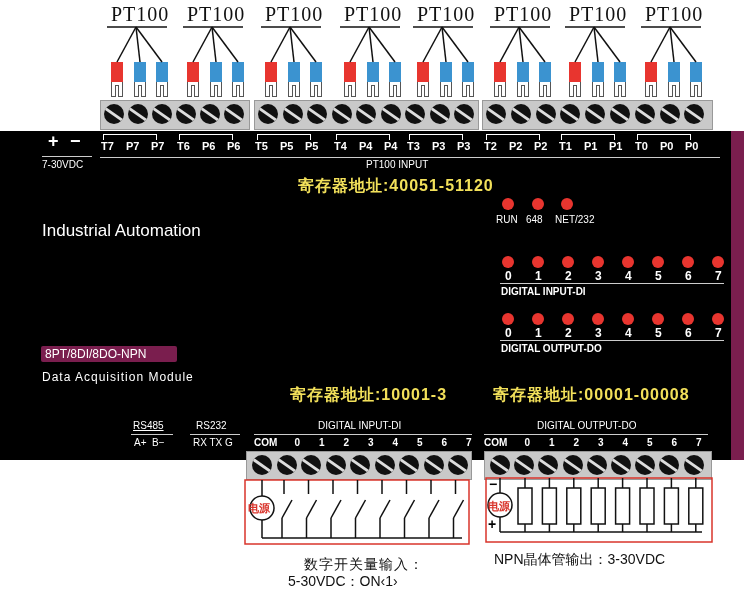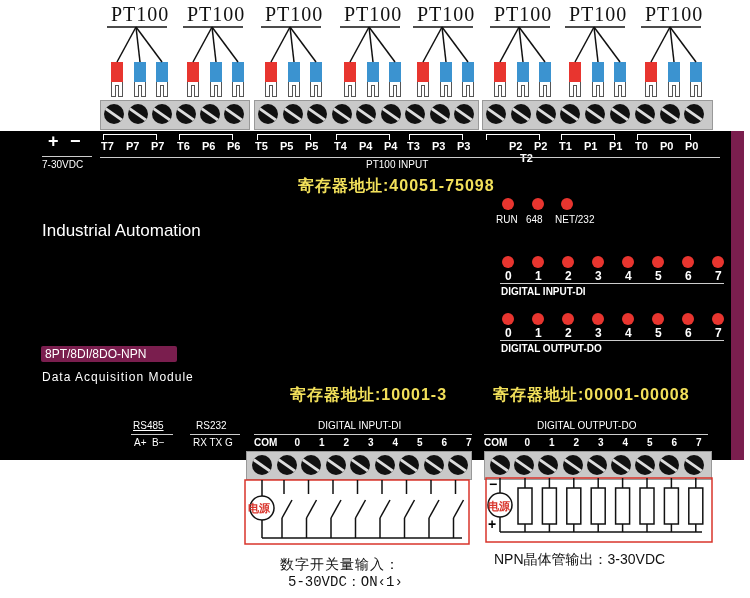--- a/index.html
+++ b/index.html
@@ -184,37 +184,37 @@
     <span class="abs white small" style="left: 305px; top: 140px; font-size: 11px;">P5</span>
     <div style="position: absolute; left: 257px; top: 134px; width: 52px; height: 5px; border-top: 1px solid rgb(255, 255, 255); border-left: 1px solid rgb(255, 255, 255); border-right: 1px solid rgb(255, 255, 255);"></div>
     <span class="abs white small" style="left: 334px; top: 140px; font-size: 11px;">T4</span>
     <span class="abs white small" style="left: 359px; top: 140px; font-size: 11px;">P4</span>
     <span class="abs white small" style="left: 384px; top: 140px; font-size: 11px;">P4</span>
     <div style="position: absolute; left: 336px; top: 134px; width: 52px; height: 5px; border-top: 1px solid rgb(255, 255, 255); border-left: 1px solid rgb(255, 255, 255); border-right: 1px solid rgb(255, 255, 255);"></div>
     <span class="abs white small" style="left: 407px; top: 140px; font-size: 11px;">T3</span>
     <span class="abs white small" style="left: 432px; top: 140px; font-size: 11px;">P3</span>
     <span class="abs white small" style="left: 457px; top: 140px; font-size: 11px;">P3</span>
     <div style="position: absolute; left: 409px; top: 134px; width: 52px; height: 5px; border-top: 1px solid rgb(255, 255, 255); border-left: 1px solid rgb(255, 255, 255); border-right: 1px solid rgb(255, 255, 255);"></div>
-    <span class="abs white small" style="left: 484px; top: 152px; font-size: 11px; margin-left: 36px;">T2</span>
+    <span class="abs white small" style="left: 484px; top: 140px; font-size: 11px;">T2</span>
     <span class="abs white small" style="left: 509px; top: 140px; font-size: 11px;">P2</span>
     <span class="abs white small" style="left: 534px; top: 140px; font-size: 11px;">P2</span>
     <div style="position: absolute; left: 486px; top: 134px; width: 52px; height: 5px; border-top: 1px solid rgb(255, 255, 255); border-left: 1px solid rgb(255, 255, 255); border-right: 1px solid rgb(255, 255, 255);"></div>
     <span class="abs white small" style="left: 559px; top: 140px; font-size: 11px;">T1</span>
     <span class="abs white small" style="left: 584px; top: 140px; font-size: 11px;">P1</span>
     <span class="abs white small" style="left: 609px; top: 140px; font-size: 11px;">P1</span>
     <div style="position: absolute; left: 561px; top: 134px; width: 52px; height: 5px; border-top: 1px solid rgb(255, 255, 255); border-left: 1px solid rgb(255, 255, 255); border-right: 1px solid rgb(255, 255, 255);"></div>
     <span class="abs white small" style="left: 635px; top: 140px; font-size: 11px;">T0</span>
     <span class="abs white small" style="left: 660px; top: 140px; font-size: 11px;">P0</span>
     <span class="abs white small" style="left: 685px; top: 140px; font-size: 11px;">P0</span>
     <div style="position: absolute; left: 637px; top: 134px; width: 52px; height: 5px; border-top: 1px solid rgb(255, 255, 255); border-left: 1px solid rgb(255, 255, 255); border-right: 1px solid rgb(255, 255, 255);"></div>
   </div>
 <div class="hr" style="left:100px;top:157px;width:620px;"></div>
 <span class="abs white small" style="left:366px;top:159px;font-weight:normal;">PT100 INPUT</span>
 
-<span class="abs yellow" style="left:298px;top:176px;font-size:16px;font-weight:bold;letter-spacing:1px;">寄存器地址:40051-75098</span>
+<span class="abs yellow" style="left:298px;top:176px;font-size:16px;font-weight:bold;letter-spacing:1px;">寄存器地址:40051-51120</span>
 
 <span class="abs white" style="left:42px;top:221px;font-size:17px;">Industrial Automation</span>
 
 <div id="status-leds">
     <div class="led" style="left: 502px; top: 198px;"></div>
     <span class="abs white" style="left: 496px; top: 214px; font-size: 10px;">RUN</span>
     <div class="led" style="left: 532px; top: 198px;"></div>
     <span class="abs white" style="left: 526px; top: 214px; font-size: 10px;">648</span>
     <div class="led" style="left: 561px; top: 198px;"></div>
     <span class="abs white" style="left: 555px; top: 214px; font-size: 10px;">NET/232</span>
@@ -424,15 +424,15 @@
       <line x1="670" y1="27" x2="674" y2="62" stroke="#111" stroke-width="1.5"></line>
       <line x1="670" y1="27" x2="696" y2="62" stroke="#111" stroke-width="1.5"></line>
     </g>
 </svg>
 
 <span class="abs" style="left:248px;top:501px;font-size:11px;font-weight:bold;color:#d9342b;">电源</span>
 <span class="abs" style="left:488px;top:499px;font-size:11px;font-weight:bold;color:#d9342b;">电源</span>
 <span class="abs" style="left:489px;top:476px;font-size:14px;font-weight:bold;">−</span>
 <span class="abs" style="left:488px;top:516px;font-size:14px;font-weight:bold;">+</span>
 
-<span class="abs" style="left:280px;top:556px;font-size:14px;color:#111;letter-spacing:1px;">数字开关量输入：</span>
-<span class="abs" style="left:288px;top:573px;font-size:14px;color:#111;font-family:Liberation Mono, monospace;">5-30VDC：ON‹1›</span>
+<span class="abs" style="left:304px;top:556px;font-size:14px;color:#111;letter-spacing:1px;">数字开关量输入：</span>
+<span class="abs" style="left:288px;top:573px;font-size:14px;color:#111;">5-30VDC：ON‹1›</span>
 <span class="abs" style="left:494px;top:551px;font-size:14px;color:#111;">NPN晶体管输出：3-30VDC</span>
 
 </body></html>

